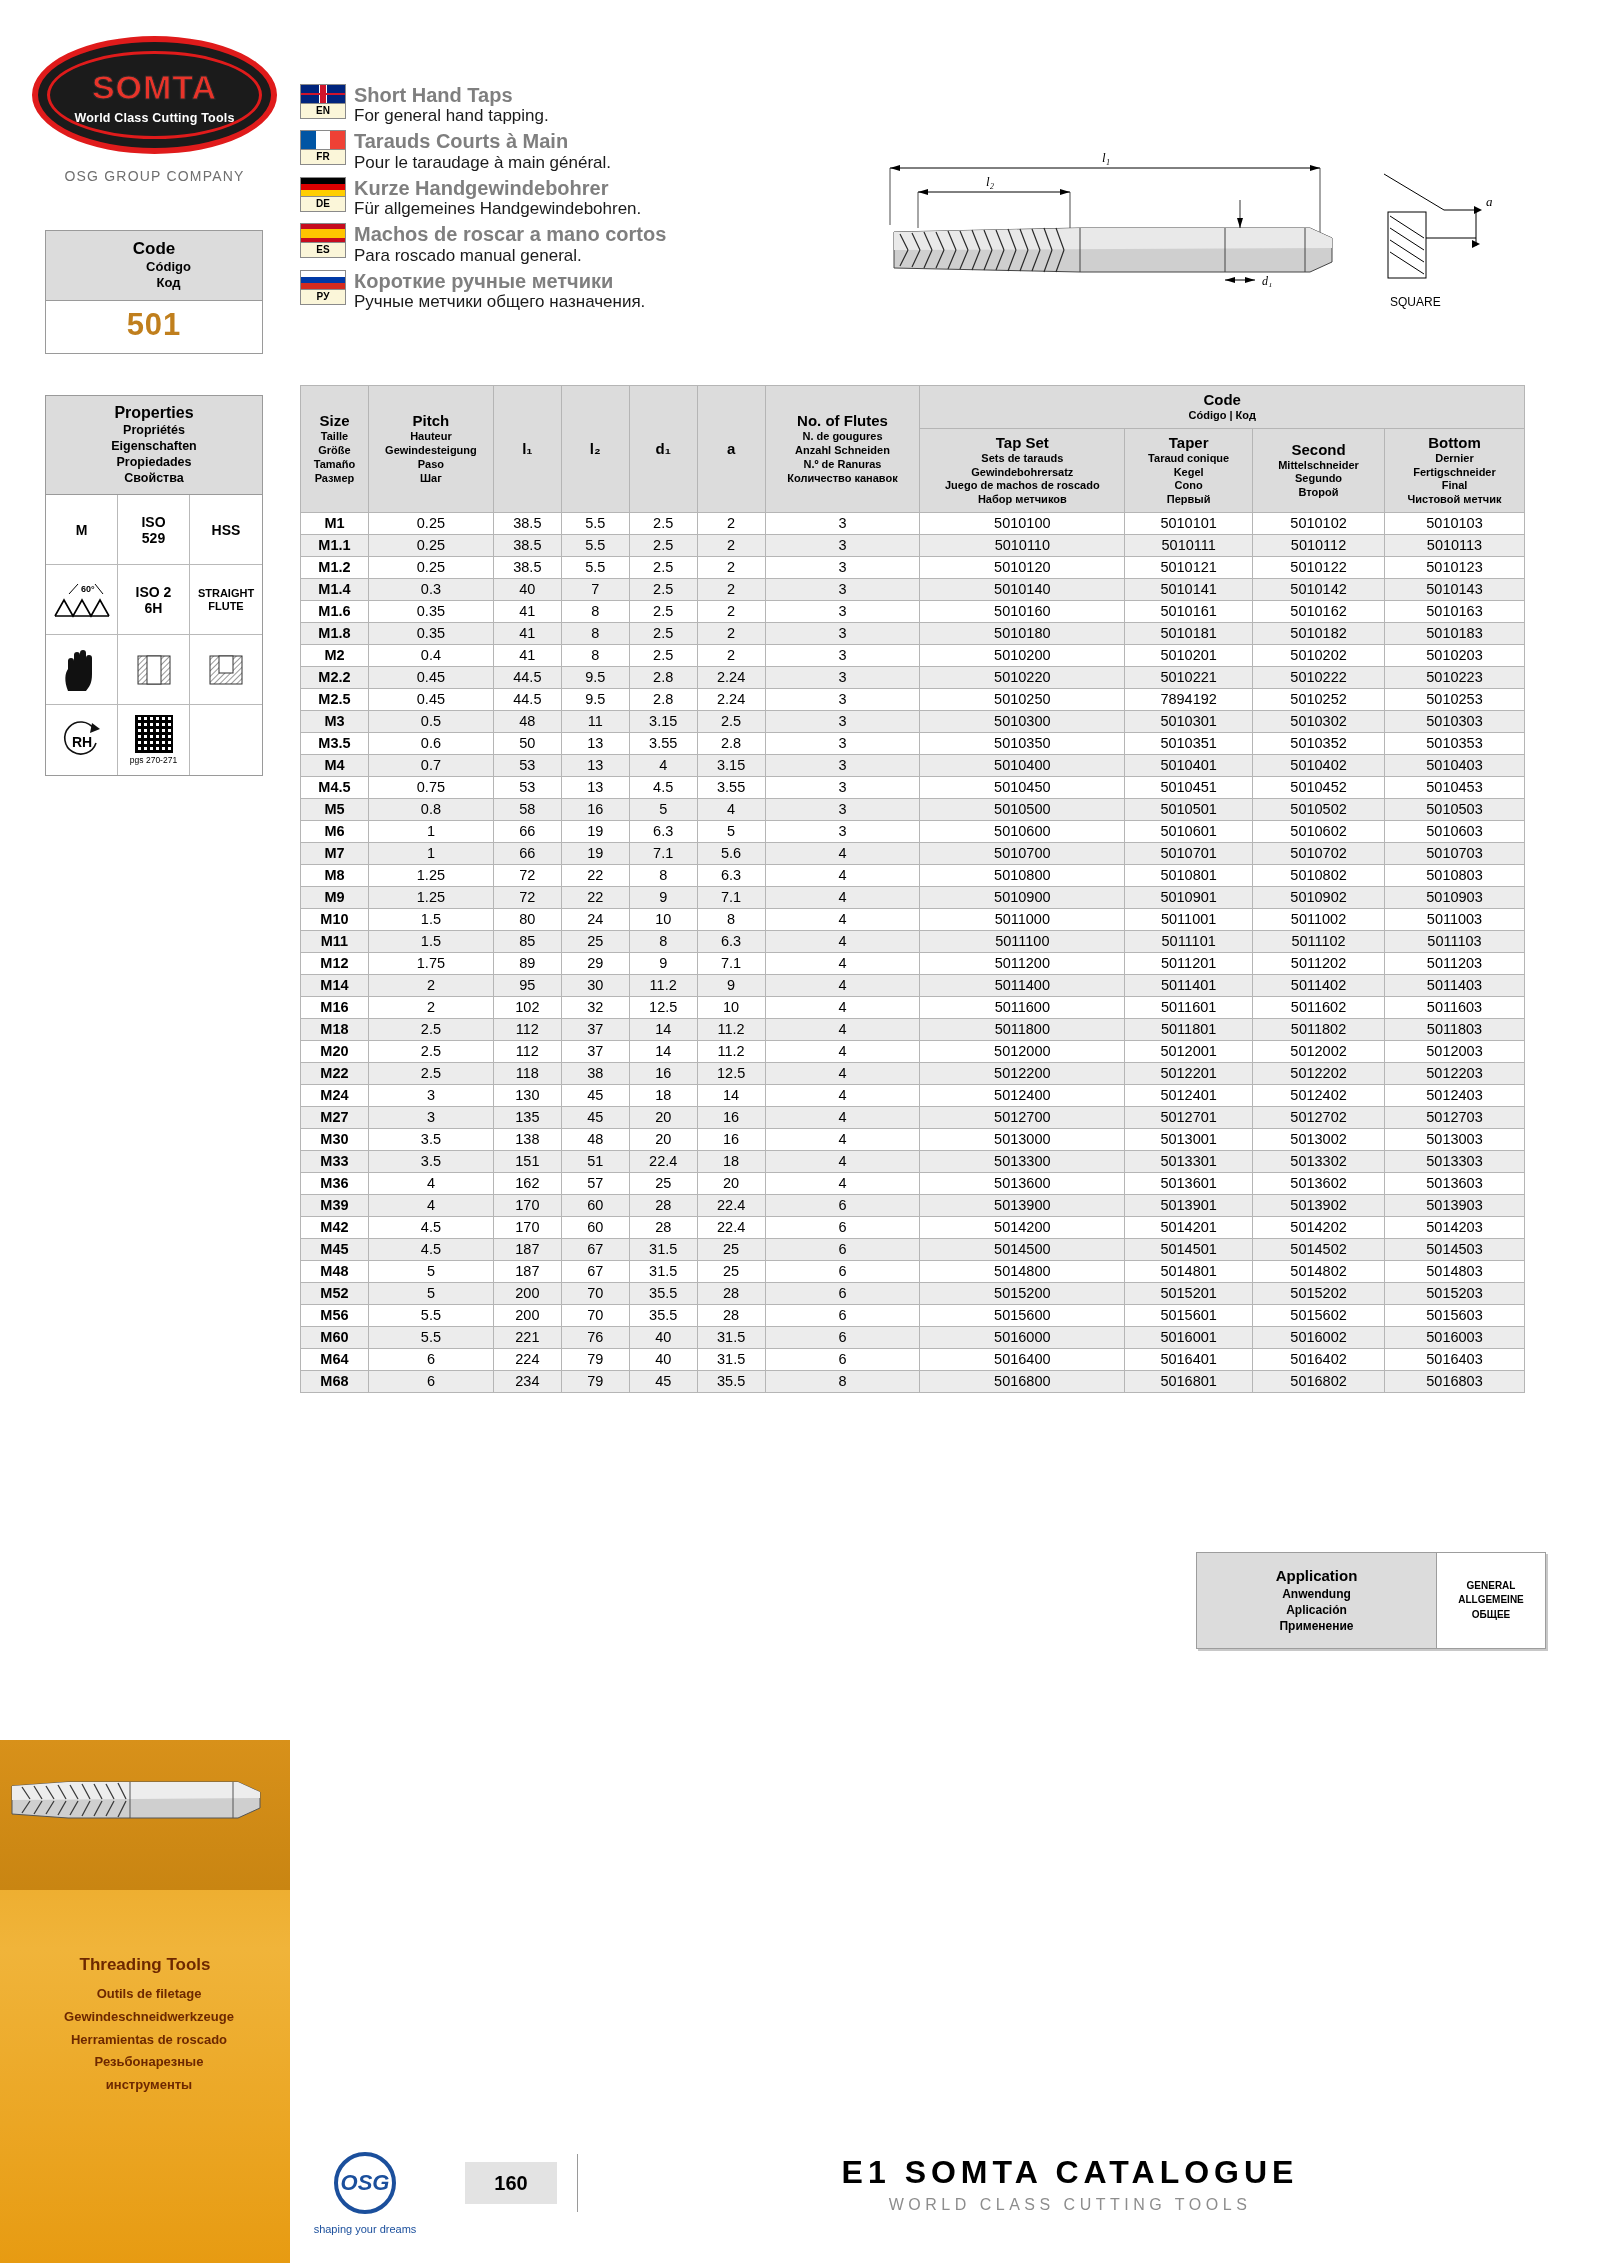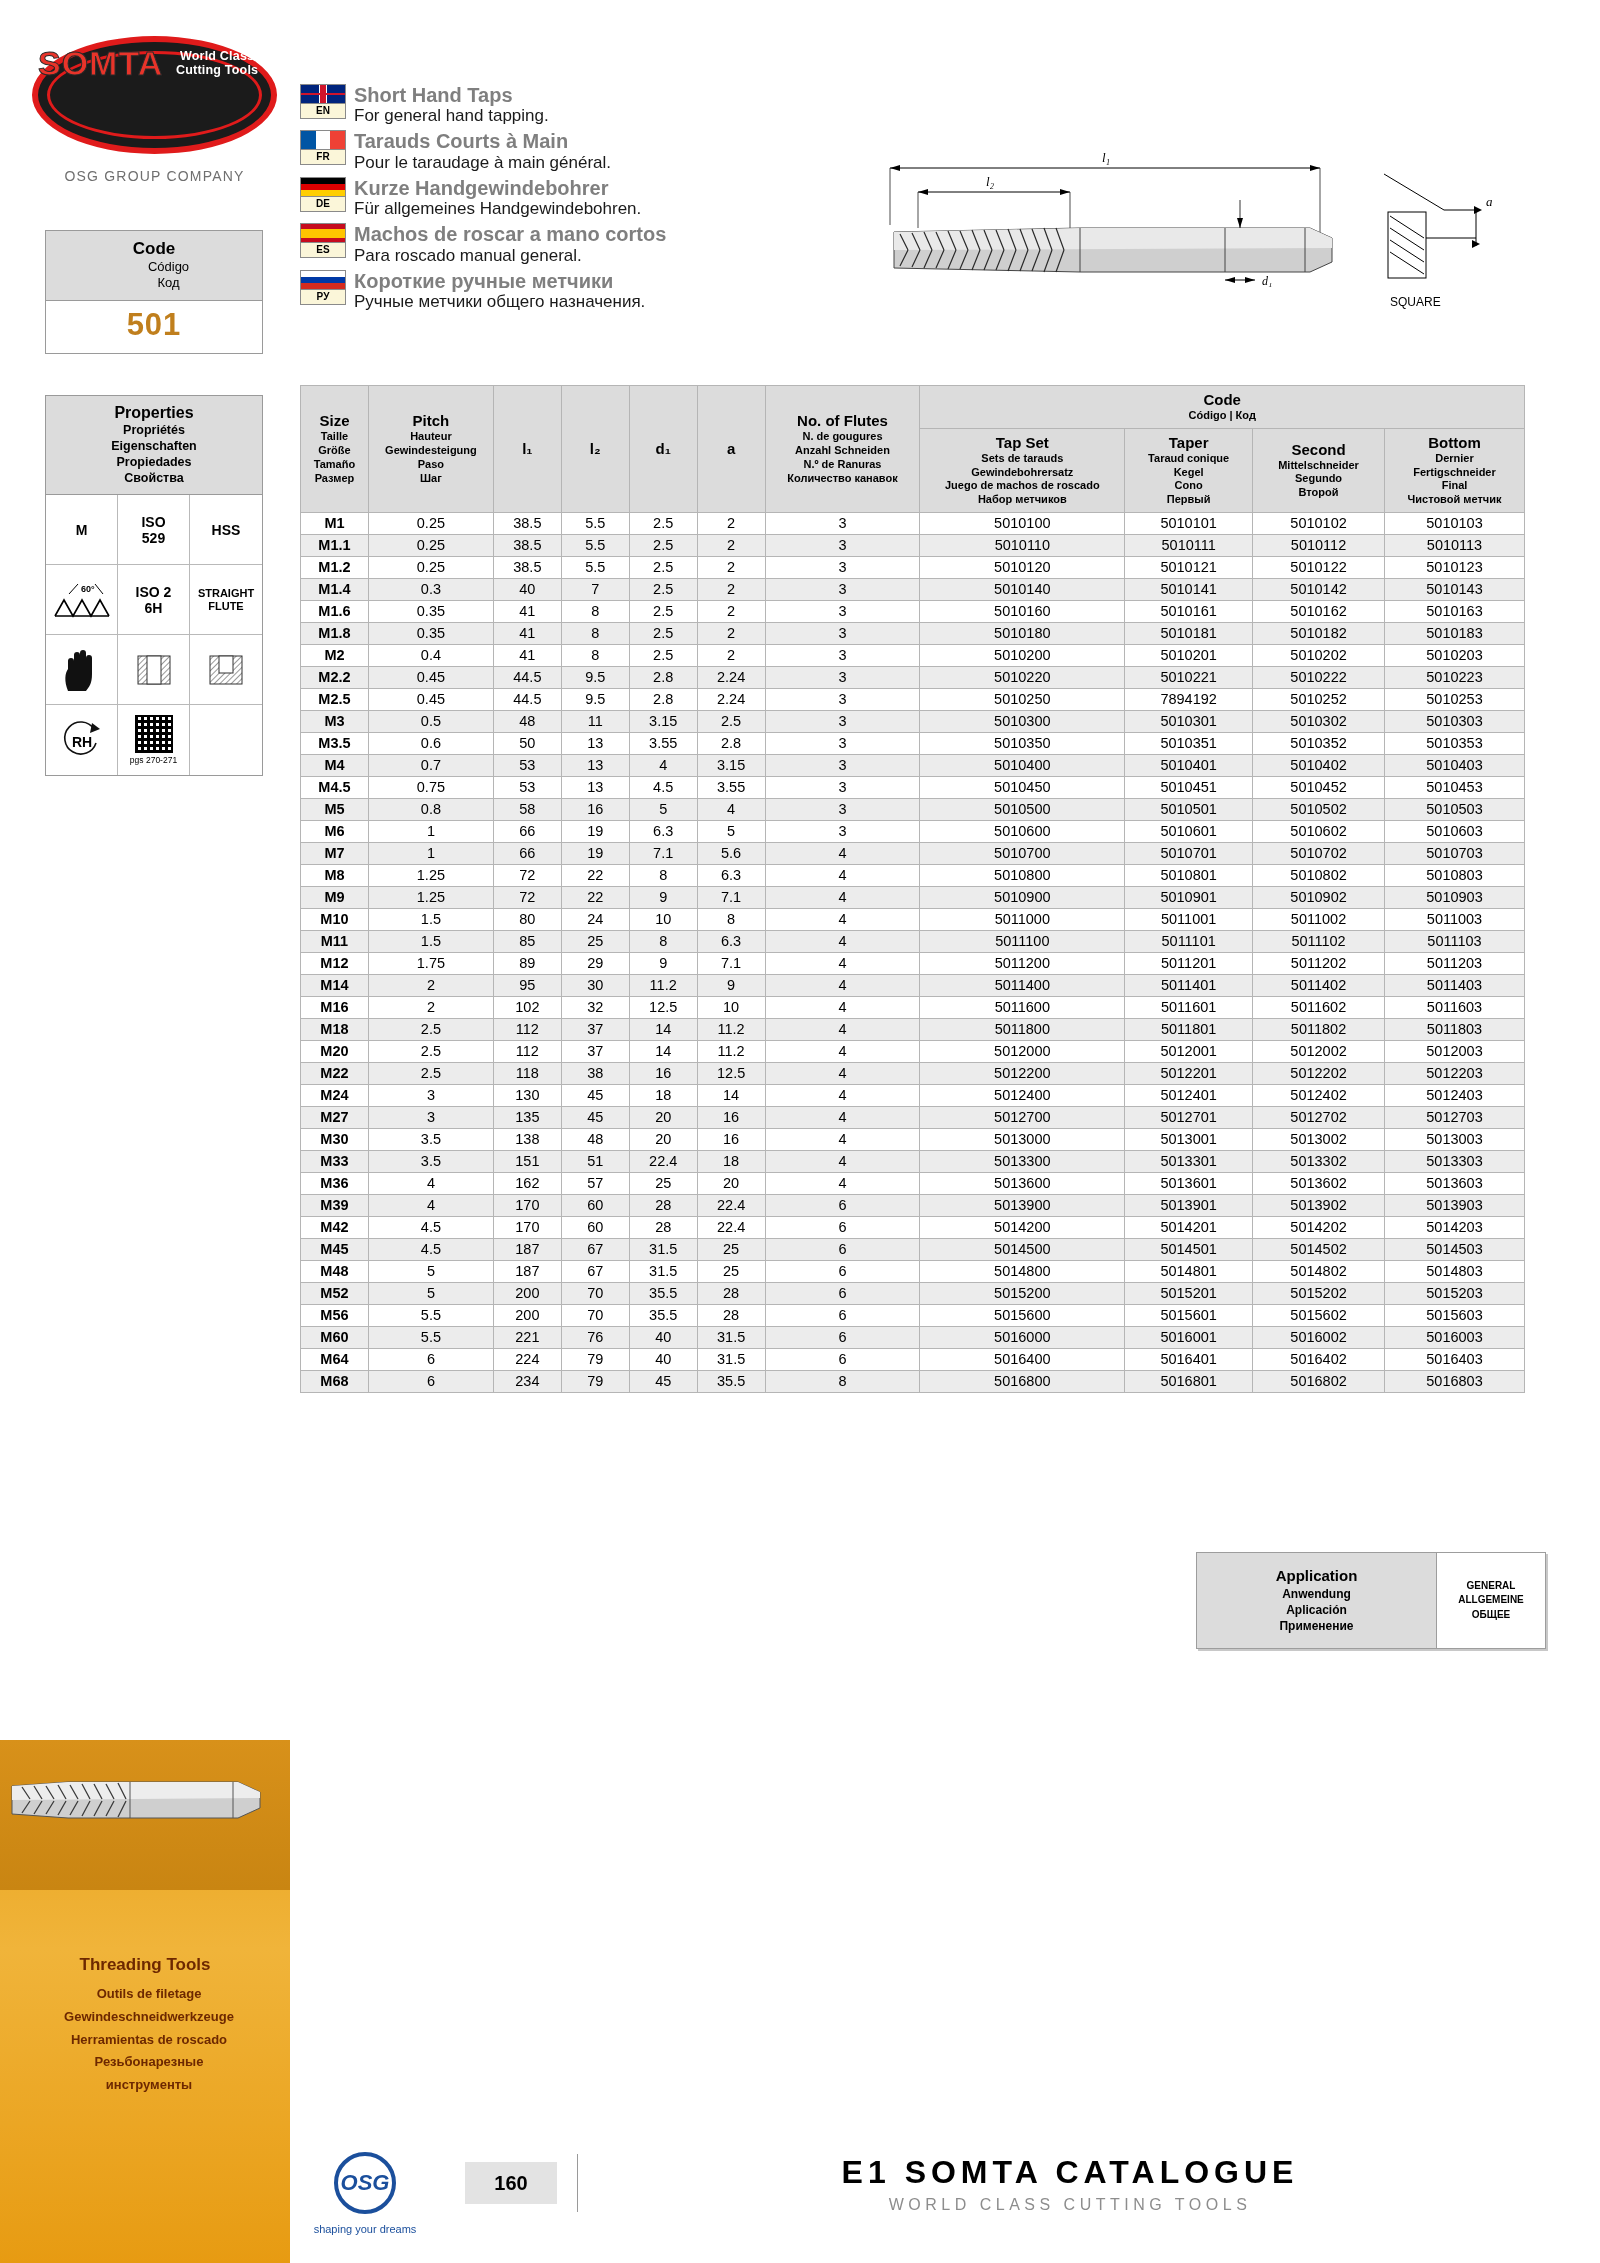--- a/index.html
+++ b/index.html
@@ -8,21 +8,21 @@
     font-family:"Liberation Sans", sans-serif;
     color:#000;position:relative;overflow:hidden;
   }
   .page{position:relative;width:1600px;height:2263px;}
 
   
   .logo-wrap{position:absolute;left:32px;top:36px;width:245px;text-align:center;}
   .logo-oval{
     width:245px;height:118px;border-radius:50%;
     background:#1b1b1b;border:6px solid #e01b1b;
-    display:flex;flex-direction:row;align-items:flex-start;justify-content:center;
+    display:flex;flex-direction:column;align-items:center;justify-content:center;
     box-sizing:border-box;position:relative;
   }
   .logo-oval:before{
     content:"";position:absolute;left:9px;top:9px;right:9px;bottom:9px;
     border:3px solid #e01b1b;border-radius:50%;
   }
   .logo-name{
     font-size:34px;font-weight:bold;color:#e8342a;letter-spacing:1px;
     -webkit-text-stroke:1px #2a2a2a;position:relative;z-index:2;line-height:1;
     margin-top:4px;
@@ -30,21 +30,21 @@
   .logo-tag{
     font-size:12.5px;font-weight:bold;color:#ffffff;margin-top:7px;
     position:relative;z-index:2;letter-spacing:.2px;
   }
   .logo-sub{font-size:14px;color:#6f6f6f;letter-spacing:1.2px;margin-top:14px;}
 
   
   .code-box{position:absolute;left:45px;top:230px;width:218px;border:1px solid #9a9a9a;box-sizing:border-box;}
   .code-box .hd{background:#dcdcdc;text-align:center;padding:8px 0 9px;border-bottom:1px solid #9a9a9a;}
   .code-box .hd .t1{font-size:17px;font-weight:bold;line-height:1.15;}
-  .code-box .hd .t2{font-size:13px;font-weight:normal;line-height:1.25;margin-left:29px;}
+  .code-box .hd .t2{font-size:13px;font-weight:bold;line-height:1.25;margin-left:29px;}
   .code-box .val{background:#fff;text-align:center;padding:6px 0 10px;
     font-size:31px;font-weight:bold;color:#c07f1d;letter-spacing:1px;}
 
   
   .props{position:absolute;left:45px;top:395px;width:218px;border:1px solid #9a9a9a;box-sizing:border-box;}
   .props .hd{background:#dcdcdc;text-align:center;padding:7px 0 8px;border-bottom:1px solid #9a9a9a;}
   .props .hd .t1{font-size:16px;font-weight:bold;line-height:1.2;}
   .props .hd .t2{font-size:12.5px;font-weight:bold;line-height:1.28;}
   .pgrid{display:grid;grid-template-columns:1fr 1fr 1fr;}
   .pcell{

